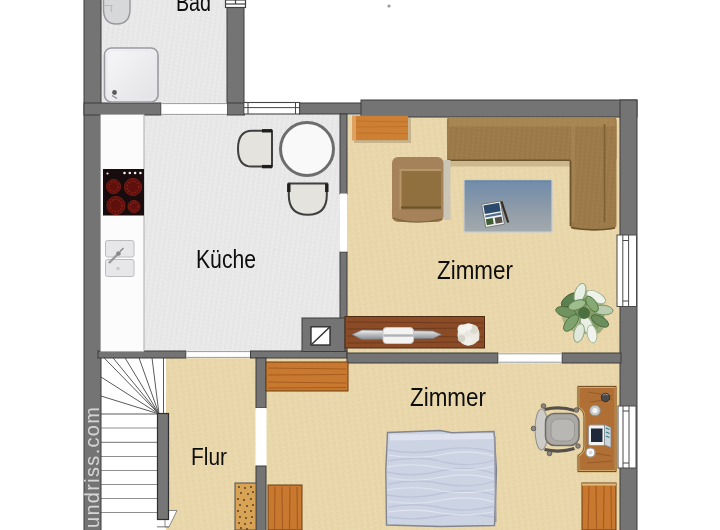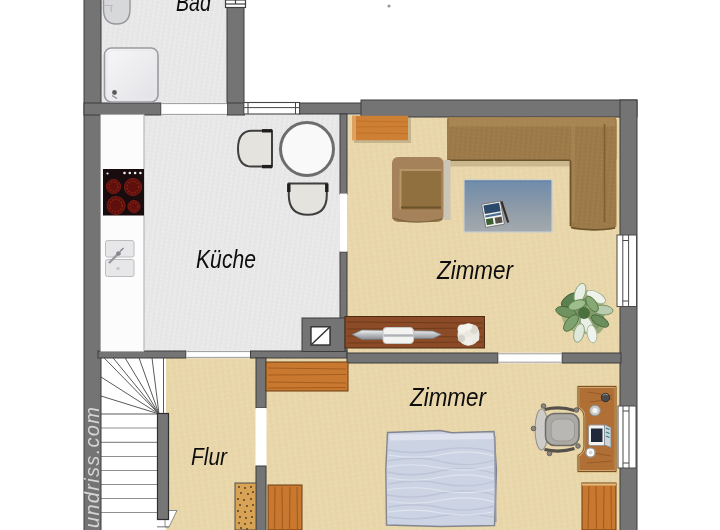--- a/index.html
+++ b/index.html
@@ -1,17 +1,17 @@
 <!DOCTYPE html>
 <html><head>
 <meta charset="utf-8">
 <style>
 html,body{margin:0;padding:0;background:#ffffff;}
 #plan{position:relative;width:720px;height:530px;overflow:hidden;
-  font-family:"Liberation Sans", sans-serif;font-style:italic;}
+  font-family:"Liberation Sans", sans-serif;}
 svg{display:block;}
 text{-webkit-font-smoothing:antialiased;}
 </style>
 </head>
 <body>
 <div id="plan">
 <svg width="720" height="530" viewBox="0 0 720 530">
 <defs>
   <pattern id="pgray" width="5" height="4" patternUnits="userSpaceOnUse" patternTransform="rotate(8)">
     <rect width="5" height="4" fill="#e8e8e8"></rect>

